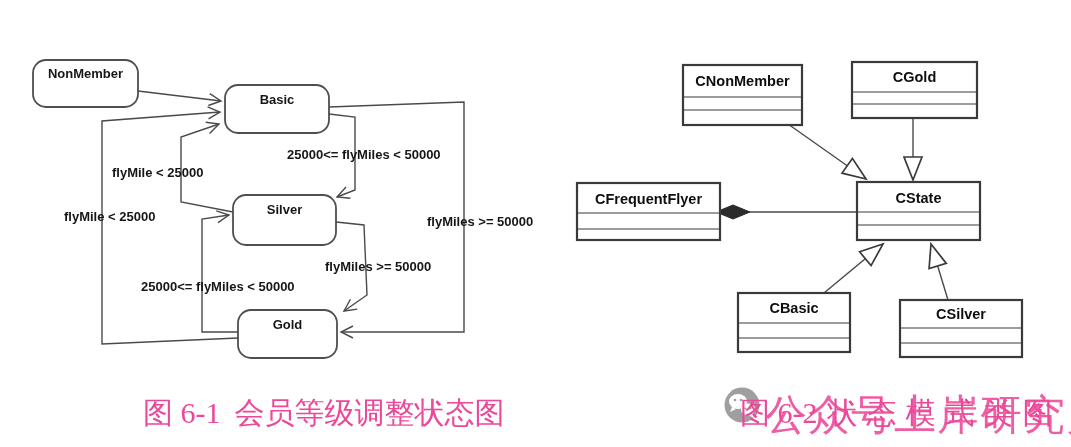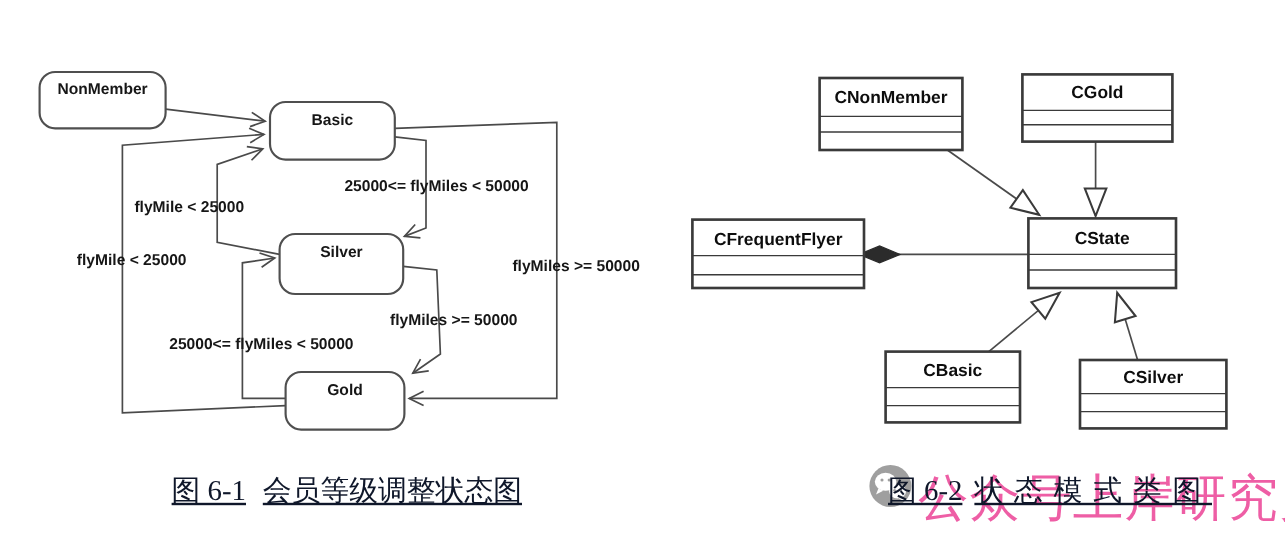--- a/index.html
+++ b/index.html
@@ -7,22 +7,22 @@
         font-family:"Liberation Sans",sans-serif;}
   svg{position:absolute;left:0;top:0;}
   .edge{fill:none;stroke:#4a4a4a;stroke-width:1.4px;}
   .state-box{fill:#ffffff;stroke:#4f4f4f;stroke-width:1.8px;}
   .state-label{font:600 13px "Liberation Sans",sans-serif;fill:#161616;text-anchor:middle;}
   .cond-label{font:600 13px "Liberation Sans",sans-serif;fill:#161616;}
   .class-box{fill:#ffffff;stroke:#3a3a3a;stroke-width:2.2px;}
   .class-div{stroke:#3a3a3a;stroke-width:1.2px;}
   .class-title{font:bold 14.5px "Liberation Sans",sans-serif;fill:#0d0d0d;text-anchor:middle;}
   .diamond{fill:#2b2b2b;stroke:#2b2b2b;}
-  .caption{position:absolute;z-index:3;color:#0f172a;
-           font-family:"Liberation Serif",serif;font-size:24px;white-space:nowrap;text-decoration:underline;}
+  .caption{position:absolute;z-index:3;color:#ec4899;
+           font-family:"Liberation Serif",serif;font-size:30px;white-space:nowrap;}
   .caption .cap-label{margin-right:14px;}
   .caption-right .cap-title{letter-spacing:9px;}
   .watermark-text{position:absolute;left:765px;top:387px;z-index:2;white-space:nowrap;
                   font-family:"Liberation Sans",sans-serif;font-size:42px;color:#ec4899;
                   letter-spacing:1px;opacity:.88;}
   .wm-icon{position:absolute;left:722px;top:385px;z-index:1;width:40px;height:40px;}
 </style>
 </head>
 <body>
 

